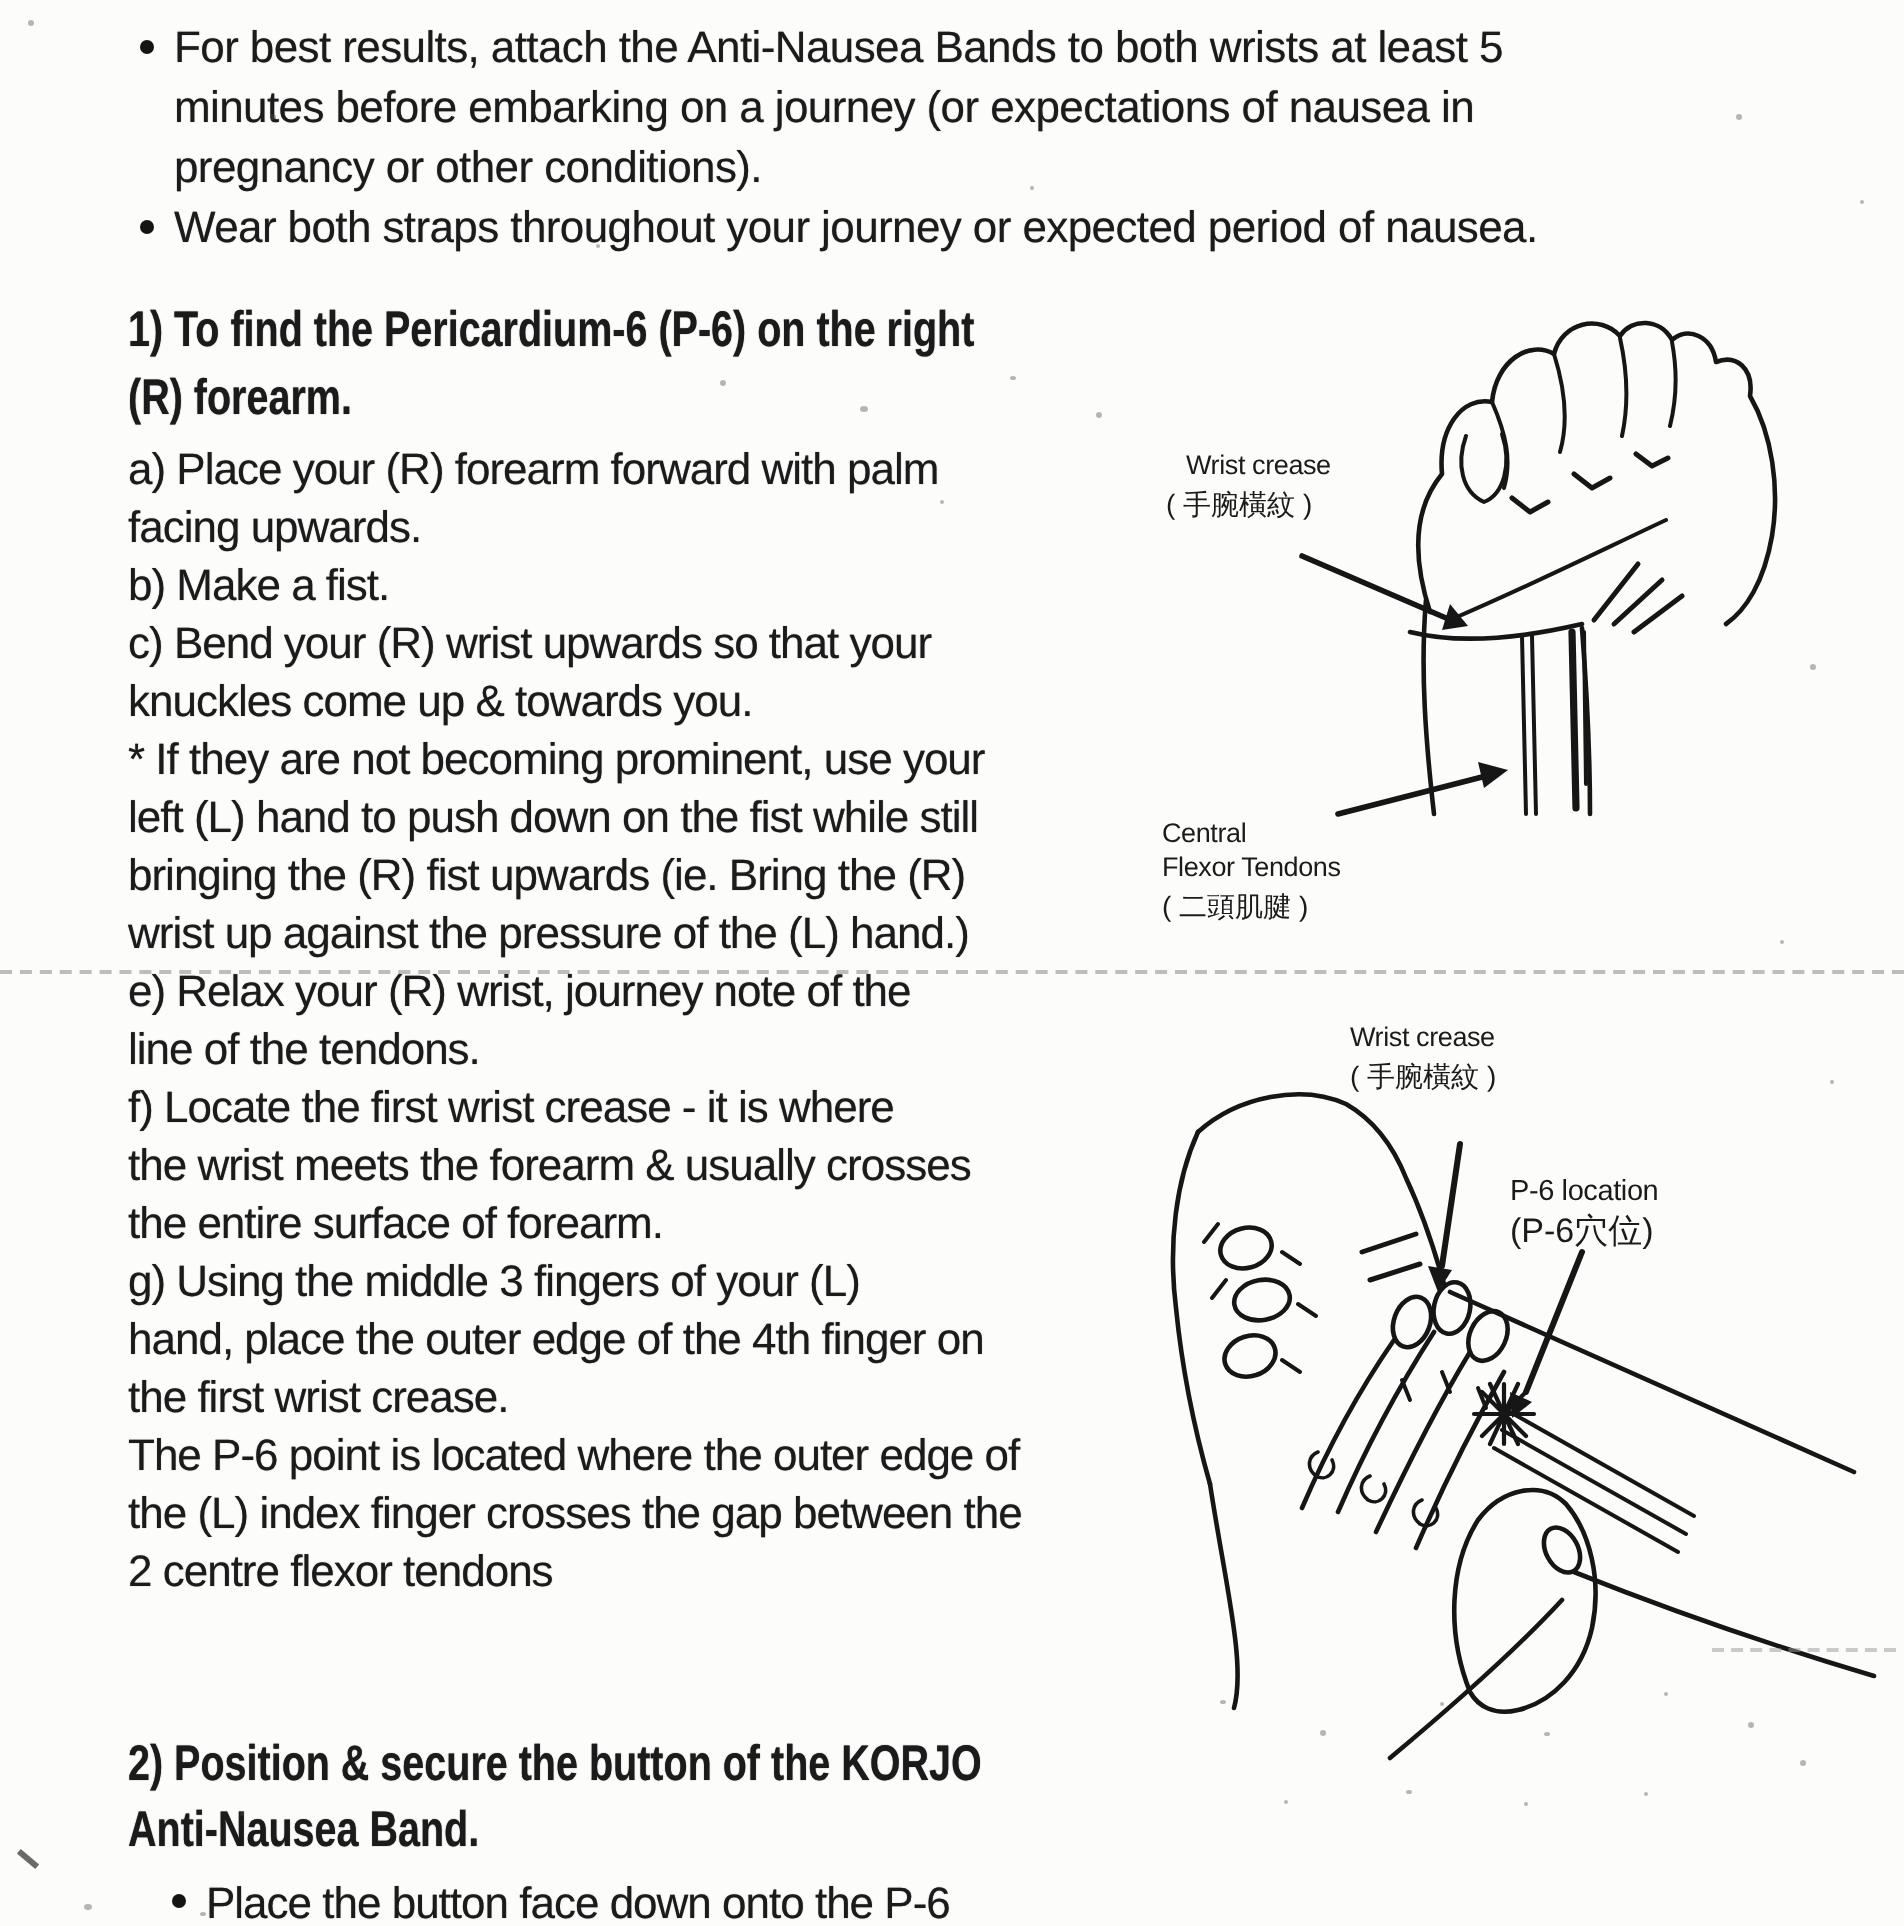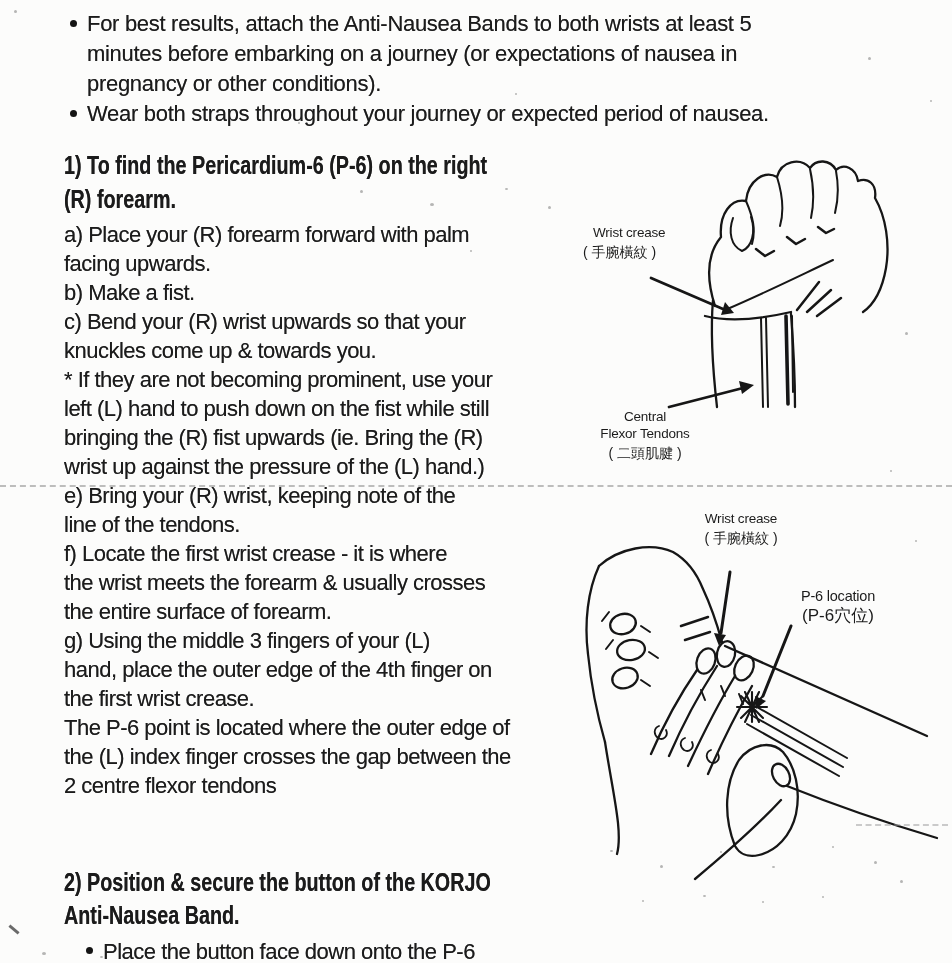--- a/index.html
+++ b/index.html
@@ -28,21 +28,21 @@
   }
   .col1 .h{margin-bottom:4px;}
   
   .sec2{position:absolute;left:64px;top:866px;width:600px;}
   .sec2 .h{line-height:33px;margin-bottom:5px;}
   .sec2 .bitem{margin-left:22px;}
   .sec2 .dot{margin-top:10px;}
   
   .fig{position:absolute;}
   .fig svg{position:absolute;left:0;top:0;overflow:visible;}
-  .lab{position:absolute;text-align:center;}
+  .lab{position:absolute;}
   .lab .en{font-size:13.5px;line-height:17px;letter-spacing:-0.2px;white-space:nowrap;}
   .lab .zh{font-size:14px;line-height:22px;white-space:nowrap;}
   .lab.p6 .en{font-size:14.5px;}
   .lab.p6 .zh{font-size:17px;}
   .lab.left-align{text-align:left;}
   
   .fold{position:absolute;left:0;top:485px;width:952px;height:0;border-top:2px dashed #8a8a8a;opacity:.55;}
   .dash2{position:absolute;left:856px;top:824px;width:92px;height:0;border-top:2px dashed #9a9a9a;opacity:.5;}
   .mark-tick{position:absolute;left:8px;top:928px;width:12px;height:0;border-top:3px solid #3a3a3a;transform:rotate(40deg);opacity:.75;}
   .sp{position:absolute;background:#4a4a4a;border-radius:50%;opacity:.4;}
@@ -68,21 +68,21 @@
 (R) forearm.</div>
   <div class="btext lines">a) Place your (R) forearm forward with palm
 facing upwards.</div>
   <div class="btext lines">b) Make a fist.</div>
   <div class="btext lines">c) Bend your (R) wrist upwards so that your
 knuckles come up &amp; towards you.</div>
   <div class="btext lines">* If they are not becoming prominent, use your
 left (L) hand to push down on the fist while still
 bringing the (R) fist upwards (ie. Bring the (R)
 wrist up against the pressure of the (L) hand.)</div>
-  <div class="btext lines">e) Bring your (R) wrist, keeping note of the
+  <div class="btext lines">e) Relax your (R) wrist, journey note of the
 line of the tendons.</div>
   <div class="btext lines">f) Locate the first wrist crease - it is where
 the wrist meets the forearm &amp; usually crosses
 the entire surface of forearm.</div>
   <div class="btext lines">g) Using the middle 3 fingers of your (L)
 hand, place the outer edge of the 4th finger on
 the first wrist crease.</div>
   <div class="btext lines">The P-6 point is located where the outer edge of
 the (L) index finger crosses the gap between the
 2 centre flexor tendons</div>
@@ -146,21 +146,21 @@
       <path stroke-width="3" d="M155,80 L146,141"></path>
       <polygon fill="#161616" stroke="none" points="144,154 139,141 151,143"></polygon>
       <path stroke-width="3" d="M216,134 L188,204"></path>
       <polygon fill="#161616" stroke="none" points="181,217 180,204 191,209"></polygon>
     </g>
   </svg>
   <div class="lab" style="left:100px;top:18px;width:132px;">
     <div class="en">Wrist crease</div>
     <div class="zh">( 手腕橫紋 )</div>
   </div>
-  <div class="lab p6" style="left:196px;top:96px;width:134px;">
+  <div class="lab p6" style="left:180px;top:96px;width:134px;">
     <div class="en">P-6 location</div>
     <div class="zh">(P-6穴位)</div>
   </div>
 </div>
 
 <div class="sec2">
   <div class="h lines">2) Position &amp; secure the button of the KORJO
 Anti-Nausea Band.</div>
   <div class="bitem">
     <span class="dot"></span>

